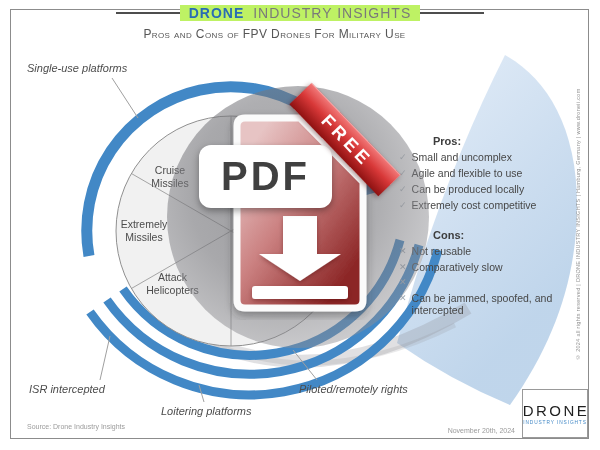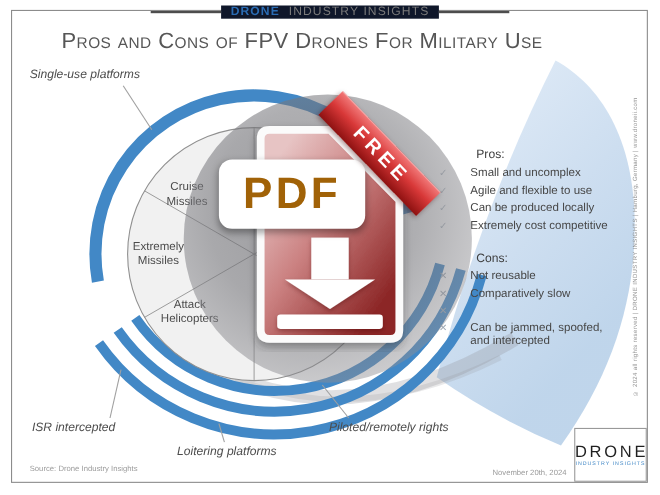--- a/index.html
+++ b/index.html
@@ -10,55 +10,55 @@
     -webkit-font-smoothing:antialiased;
   }
   .abs{position:absolute;}
 
   
   .frame{left:10px;top:9px;width:577px;height:428px;border:1.5px solid #8c8c8c;}
 
   
   .brand{left:0;top:5px;width:600px;display:flex;align-items:center;justify-content:center;}
   .brand-line{width:64px;height:2px;background:#4d4d4d;}
-  .brand-text{background:#0f172a;padding:0 9px;font-size:11px;letter-spacing:1px;white-space:nowrap;}
+  .brand-text{background:#bef264;padding:0 9px;font-size:14px;letter-spacing:1px;white-space:nowrap;}
   .brand-bold{color:#2a6cb4;font-weight:bold;}
   .brand-rest{color:#7a7a7a;margin-left:4px;}
 
-  .title{left:0;top:27px;width:549px;text-align:center;font-size:20px;
+  .title{left:0;top:27px;width:549px;text-align:center;font-size:12px;
     font-variant:small-caps;color:#565656;font-weight:500;letter-spacing:.4px;}
 
   
   .lbl{font-size:11px;color:#4c4c4c;white-space:nowrap;font-style:italic;}
   .pielbl{font-size:10.5px;color:#4c4c4c;text-align:center;line-height:12.5px;}
 
   
   .listblock{width:168px;}
-  .list-h{font-size:11px;font-weight:normal;color:#3d3d3d;margin:0 0 4px 14px;padding-left:20px;}
+  .list-h{font-size:11px;font-weight:bold;color:#3d3d3d;margin:0 0 4px 14px;padding-left:20px;}
   .listblock ul{list-style:none;margin:0;padding:0;}
-  .listblock li{display:flex;gap:21px;font-size:10.5px;color:#474747;line-height:12.5px;margin-bottom:3.5px;}
+  .listblock li{display:flex;gap:5px;font-size:10.5px;color:#474747;line-height:12.5px;margin-bottom:3.5px;}
   .blt{font-size:9px;line-height:12.5px;}
   .blt-check{color:#b3bcc4;}
   .blt-x{color:#9fa9b4;}
   .pros{left:399px;top:135px;}
   .cons{left:399px;top:229px;width:160px;}
   .cons li{margin-bottom:3px;}
 
   
   .overlay-circle{left:167px;top:86px;width:262px;height:262px;border-radius:50%;
     background:radial-gradient(circle at 45% 41%,
       rgba(100,100,105,.62) 0%, rgba(116,116,121,.58) 45%,
       rgba(143,143,148,.46) 75%, rgba(166,166,171,.34) 100%);}
 
   
   .pdf-widget{left:190px;top:105px;width:230px;height:215px;}
   .pdf-widget > *{position:absolute;}
   .pdf-plate{left:9px;top:40px;width:133px;height:63px;background:#ffffff;border-radius:12px;
     box-shadow:0 3px 7px rgba(0,0,0,.35);display:flex;align-items:center;justify-content:center;
-    font-size:40px;font-weight:bold;color:#a16207;letter-spacing:3px;}
+    font-size:40px;font-weight:bold;color:#404040;letter-spacing:3px;}
   .ribbon{left:91px;top:19px;width:128px;height:31px;transform:rotate(46deg);
     background:linear-gradient(180deg,#f27a7a 0%,#d83838 45%,#8e1111 100%);
     box-shadow:0 2px 5px rgba(60,0,0,.4), inset 0 1px 0 rgba(255,255,255,.3);
     display:flex;align-items:center;justify-content:center;
     font-size:18px;font-weight:bold;color:#ffffff;letter-spacing:4px;text-indent:4px;}
 
   
   .source{left:27px;top:423px;font-size:7px;color:#9b9b9b;}
   .date{left:415px;top:427px;width:100px;text-align:right;font-size:7px;color:#9b9b9b;}
   .logo-box{left:522px;top:389px;width:64px;height:47px;border:1px solid #999999;background:#ffffff;

